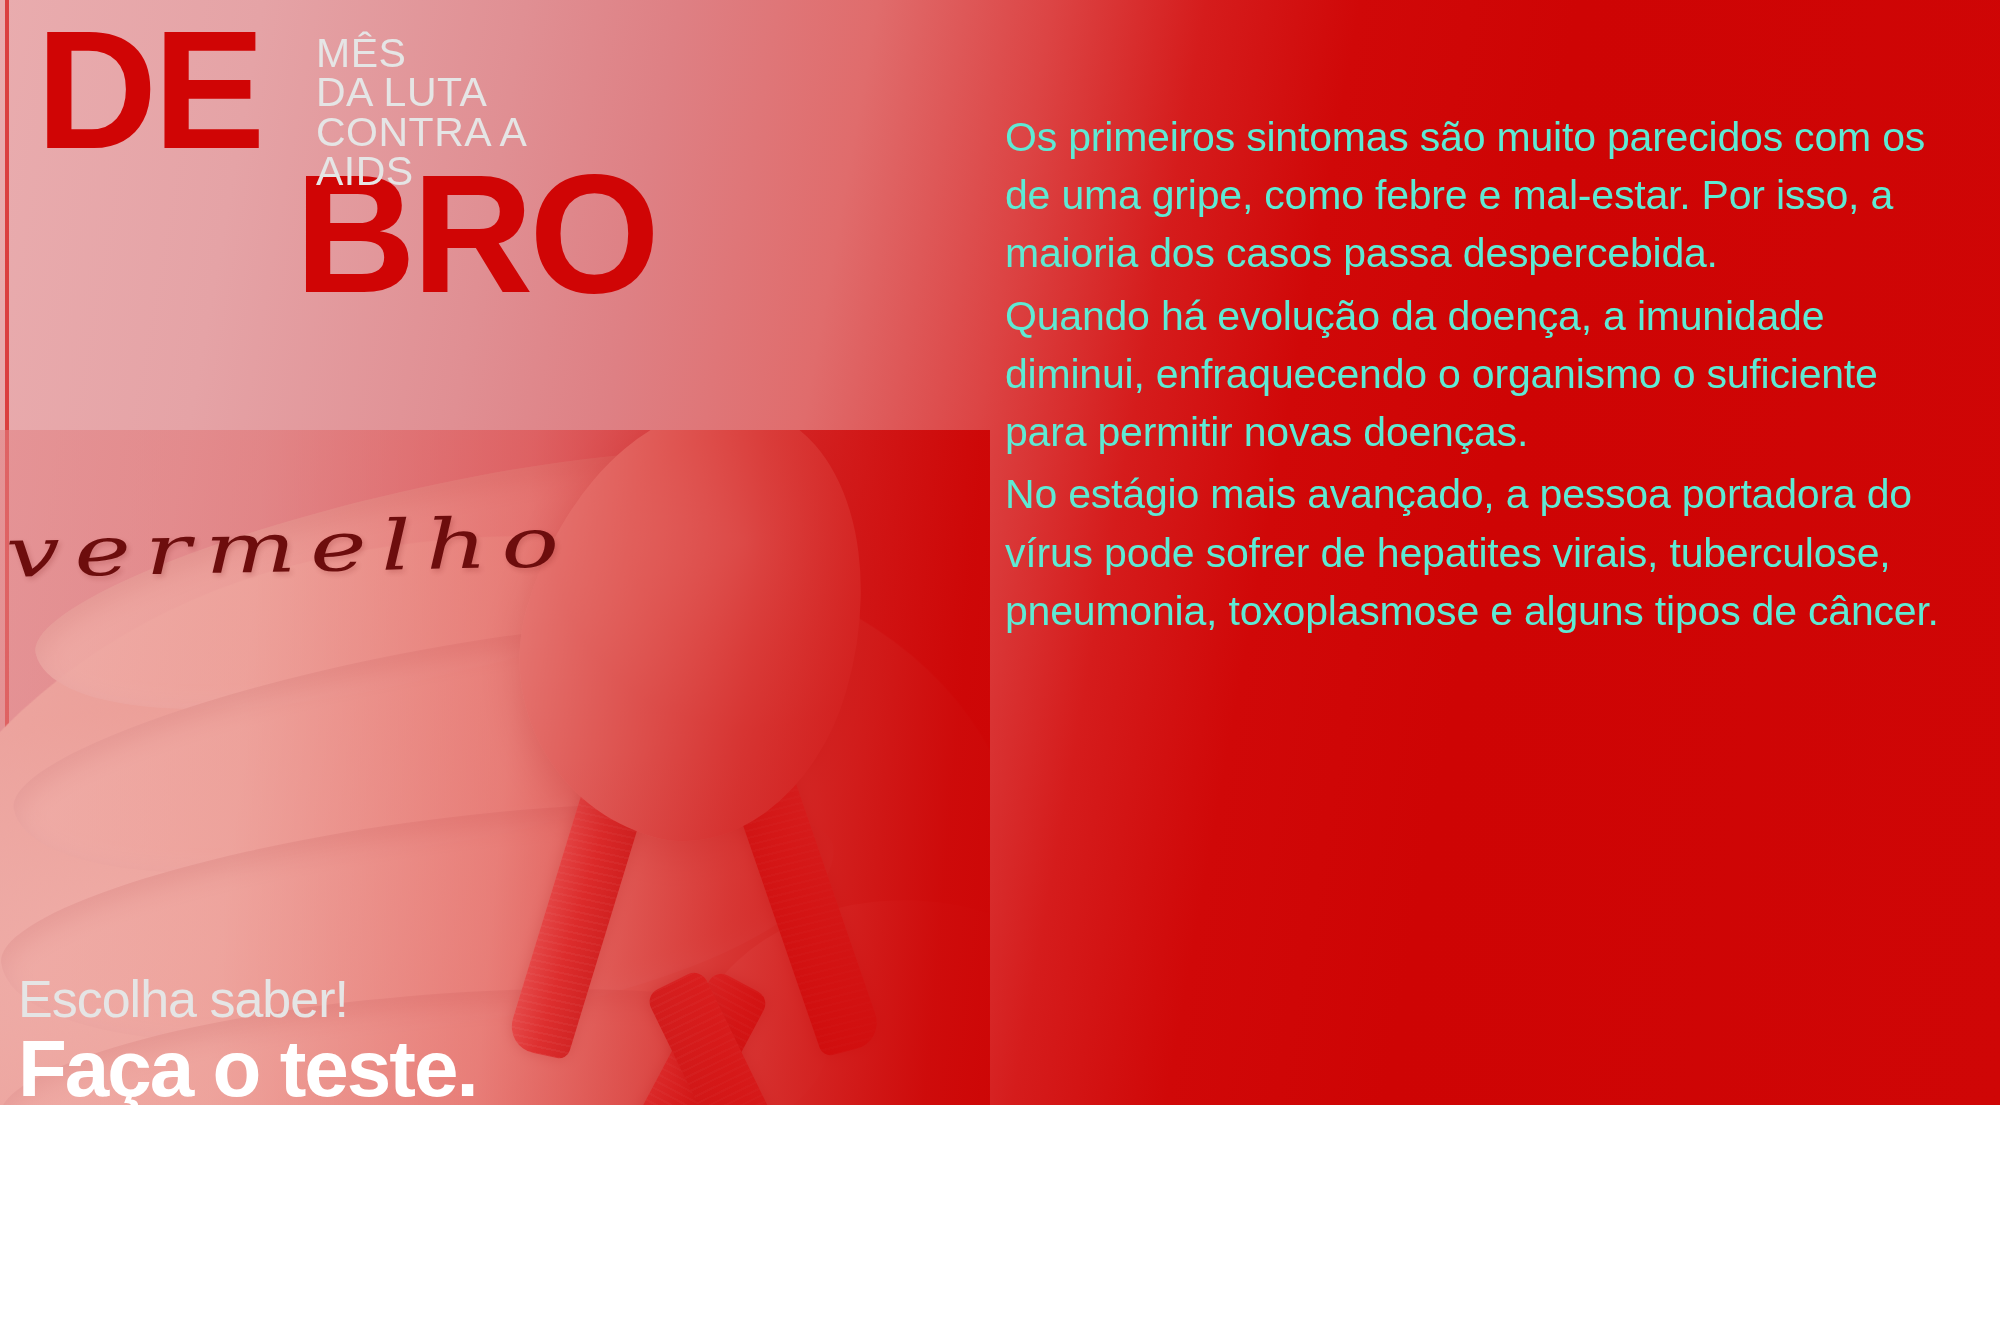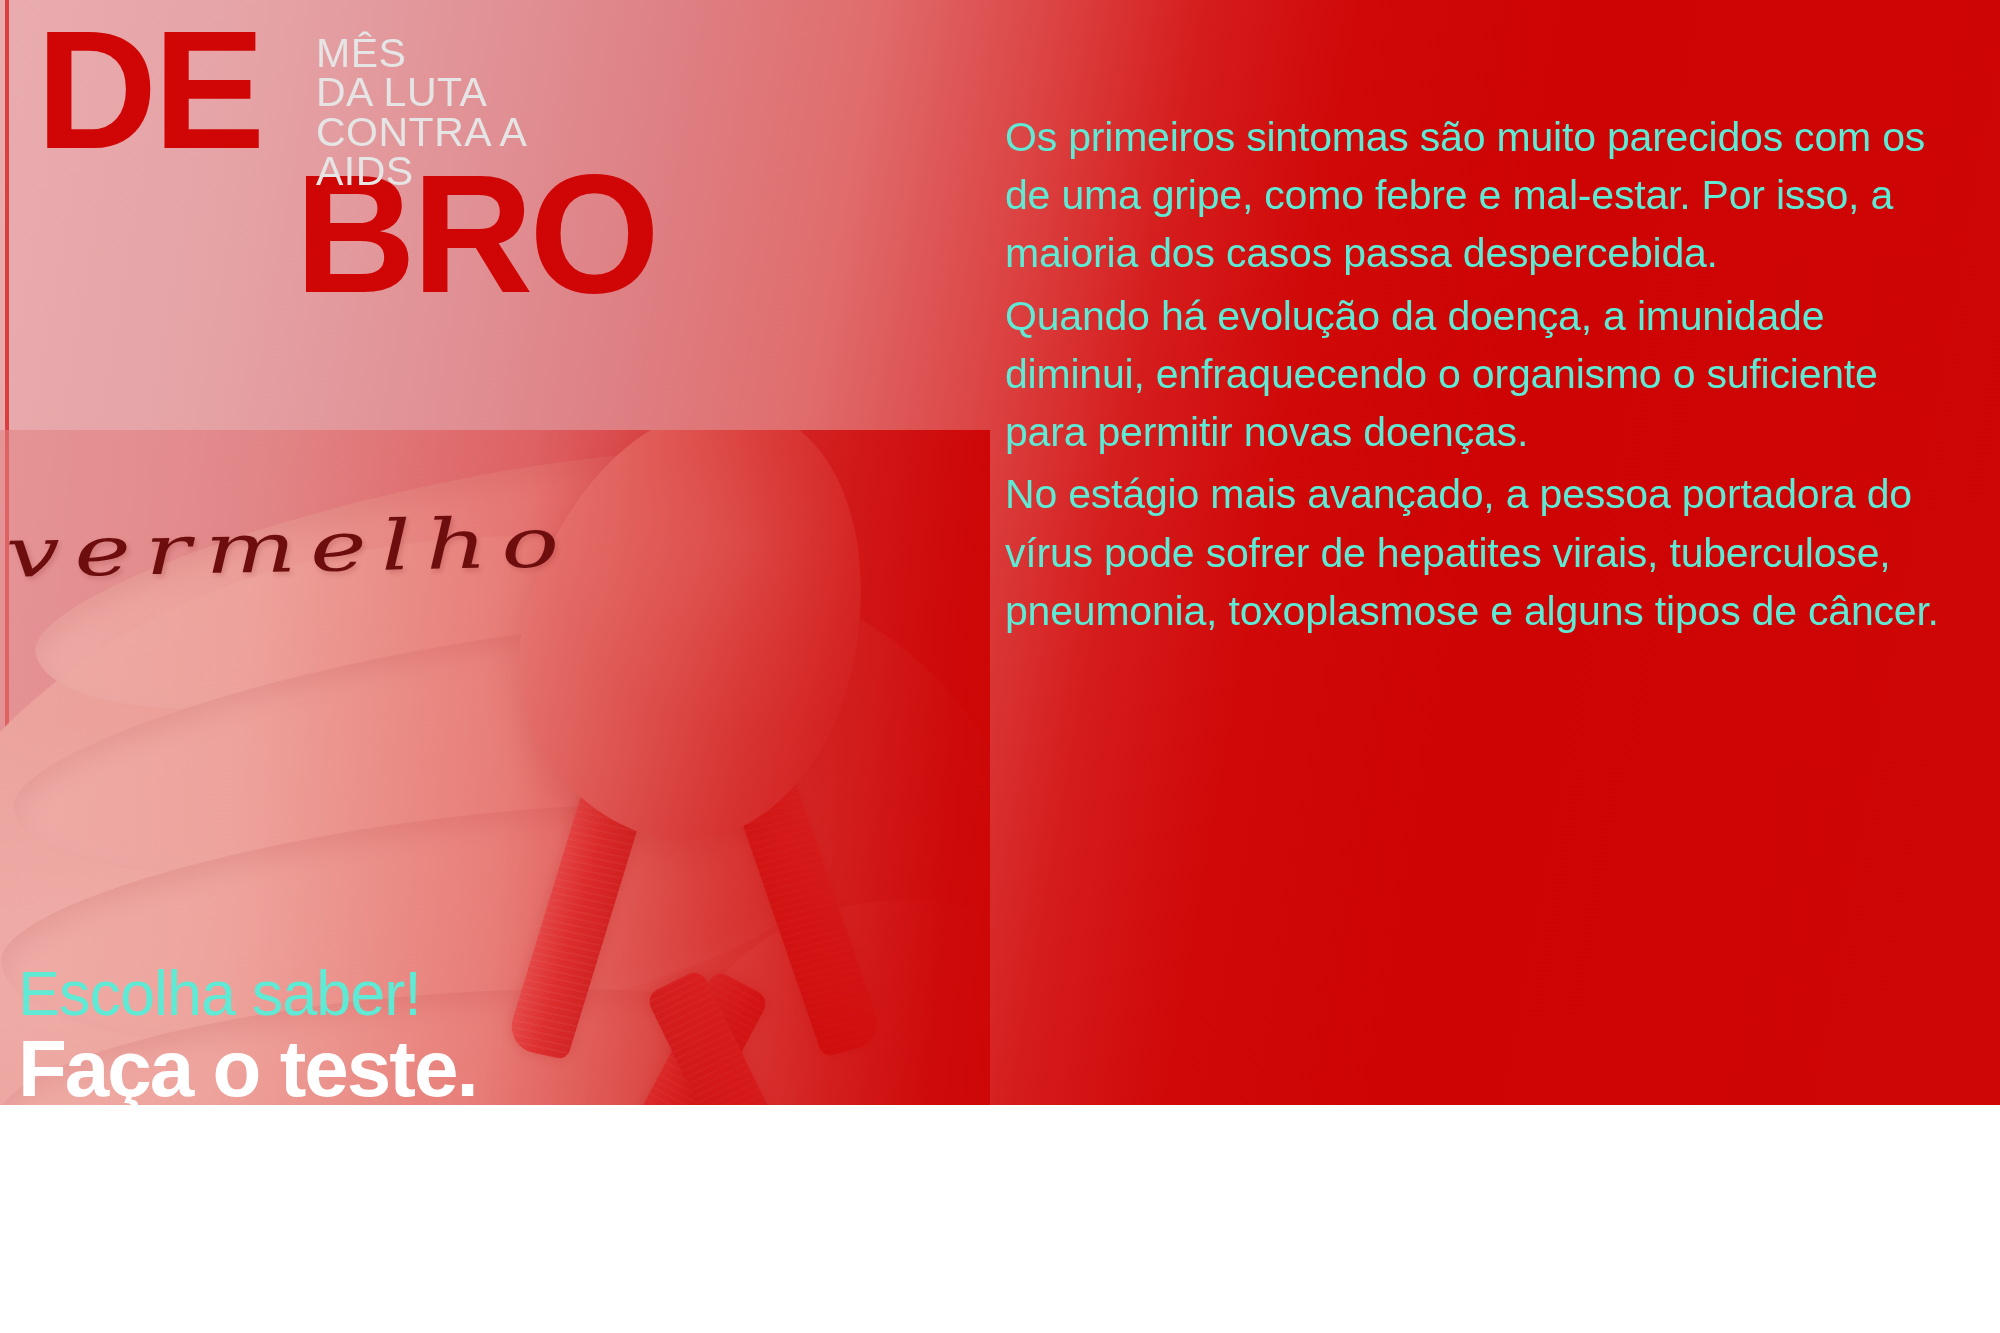--- a/index.html
+++ b/index.html
@@ -208,22 +208,22 @@
 
   
   .cta {
     position: absolute;
     left: 18px;
     bottom: -4px;
     width: 900px;
   }
   .cta-line1 {
     display: block;
-    color: #5eead4;
-    font-size: 63px;
+    color: #e5e5e5;
+    font-size: 52px;
     font-weight: 400;
     line-height: 1.0;
     letter-spacing: -1px;
   }
   .cta-line2 {
     display: block;
     color: #ffffff;
     font-size: 80px;
     font-weight: 700;
     line-height: 1.0;

